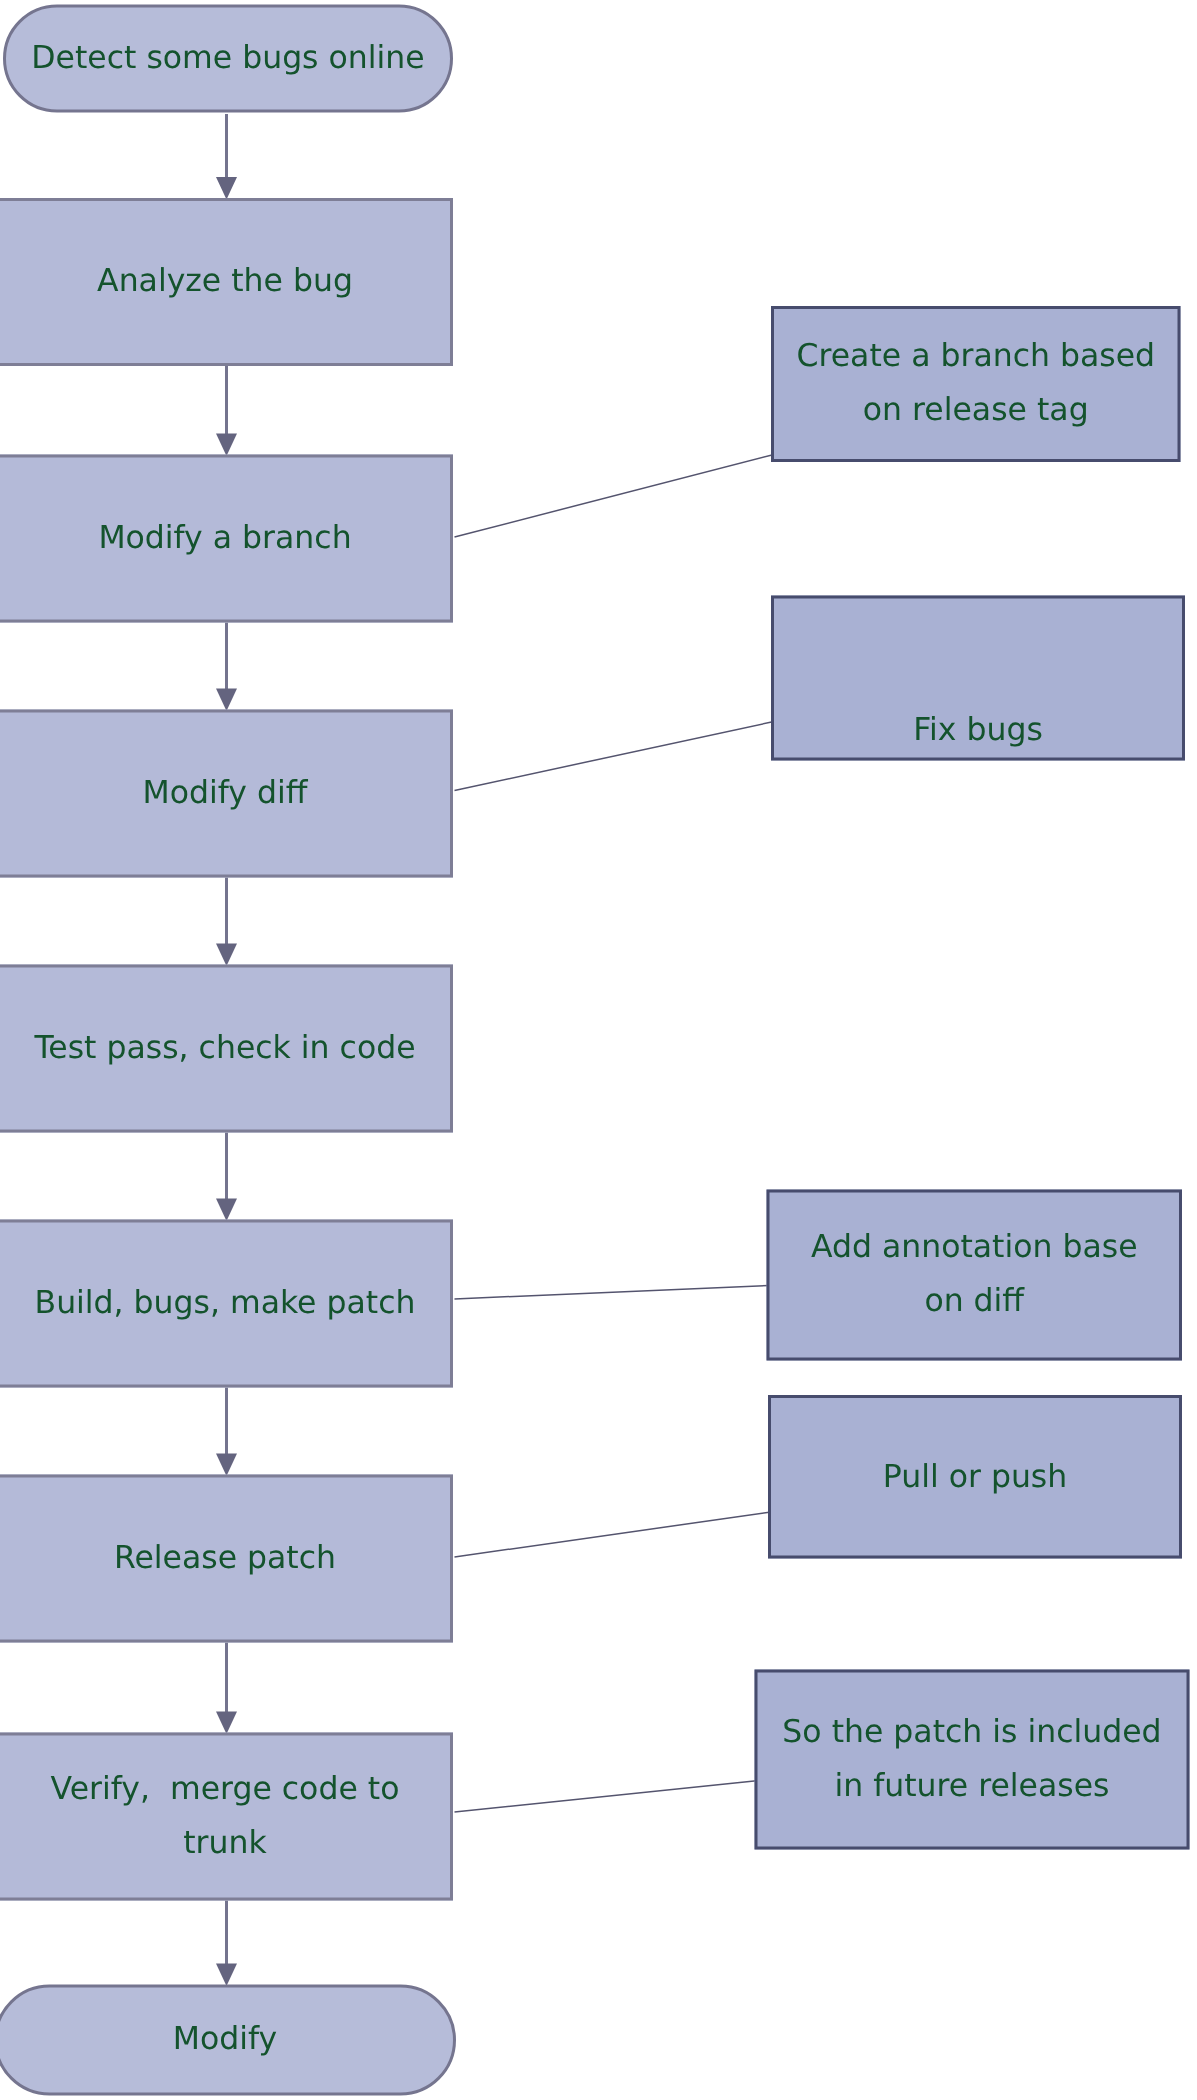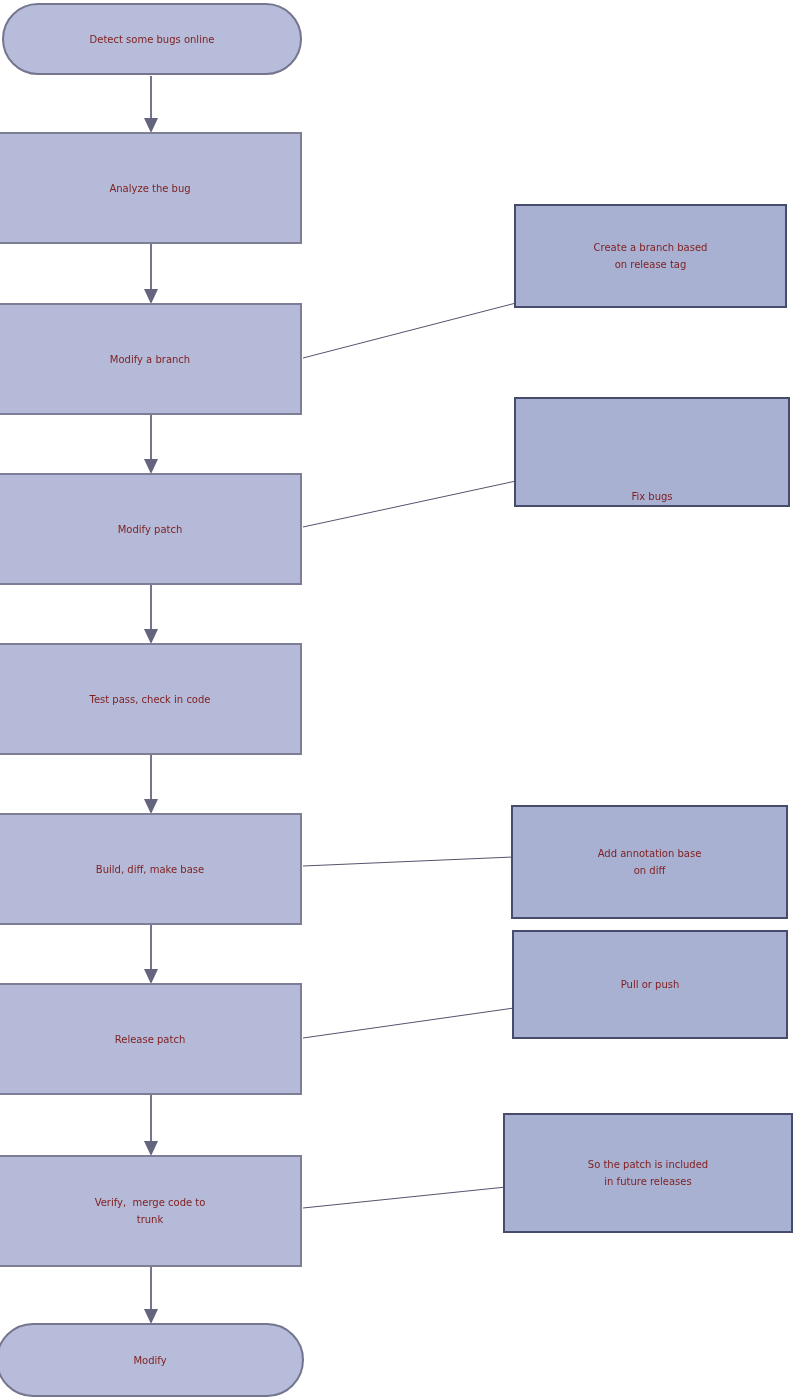--- a/index.html
+++ b/index.html
@@ -16,23 +16,23 @@
     left: 0; top: 0;
     width: 798px; height: 1400px;
   }
   .node {
     position: absolute;
     box-sizing: border-box;
     display: flex;
     align-items: center;
     justify-content: center;
     text-align: center;
-    font-size: 10px;
+    font-size: 21px;
     line-height: 1.7;
-    color: #7f1d1d;
+    color: #14532d;
   }
   .node span { white-space: pre-line; display: block; }
   .process {
     background: #b4bad8;
     border: 2px solid #7e7e96;
   }
   .terminator {
     background: #b6bcd9;
     border: 2px solid #75758f;
   }
@@ -84,29 +84,29 @@
 
   <div class="node process" style="left:-2px; top:132px; width:304px; height:112px;">
     <span>Analyze the bug</span>
   </div>
 
   <div class="node process" style="left:-2px; top:303px; width:304px; height:112px;">
     <span>Modify a branch</span>
   </div>
 
   <div class="node process" style="left:-2px; top:473px; width:304px; height:112px;">
-    <span>Modify patch</span>
+    <span>Modify diff</span>
   </div>
 
   <div class="node process" style="left:-2px; top:643px; width:304px; height:112px;">
     <span>Test pass, check in code</span>
   </div>
 
   <div class="node process" style="left:-2px; top:813px; width:304px; height:112px;">
-    <span>Build, diff, make base</span>
+    <span>Build, bugs, make patch</span>
   </div>
 
   <div class="node process" style="left:-2px; top:983px; width:304px; height:112px;">
     <span>Release patch</span>
   </div>
 
   <div class="node process" style="left:-2px; top:1155px; width:304px; height:112px;">
     <span>Verify,&nbsp; merge code to
 trunk</span>
   </div>
@@ -117,21 +117,21 @@
 
   <div class="node note" style="left:514px; top:204px; width:273px; height:104px;">
     <span>Create a branch based
 on release tag</span>
   </div>
 
   <div class="node note" style="left:514px; top:397px; width:276px; height:110px;align-items:flex-end;">
     <span>Fix bugs</span>
   </div>
 
-  <div class="node note" style="left:511px; top:793px; width:277px; height:114px;margin-top:12px;">
+  <div class="node note" style="left:511px; top:793px; width:277px; height:114px;">
     <span>Add annotation base
 on diff</span>
   </div>
 
   <div class="node note" style="left:503px; top:1113px; width:290px; height:120px;">
     <span>So the patch is included
 in future releases</span>
   </div>
 
   <div class="node note" style="left:512px; top:930px; width:276px; height:109px;">

